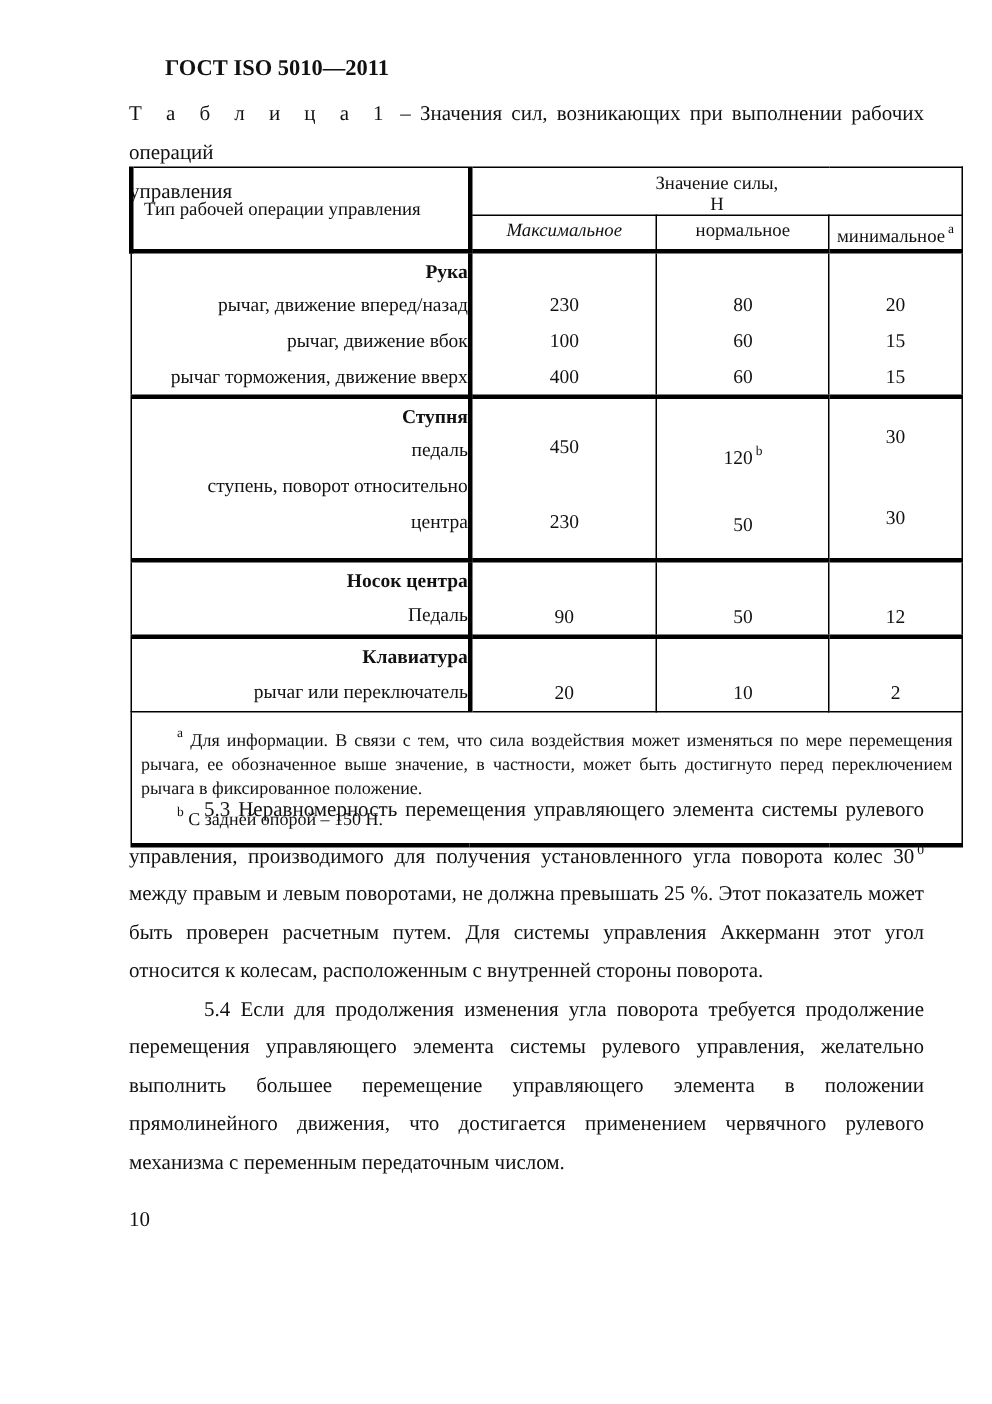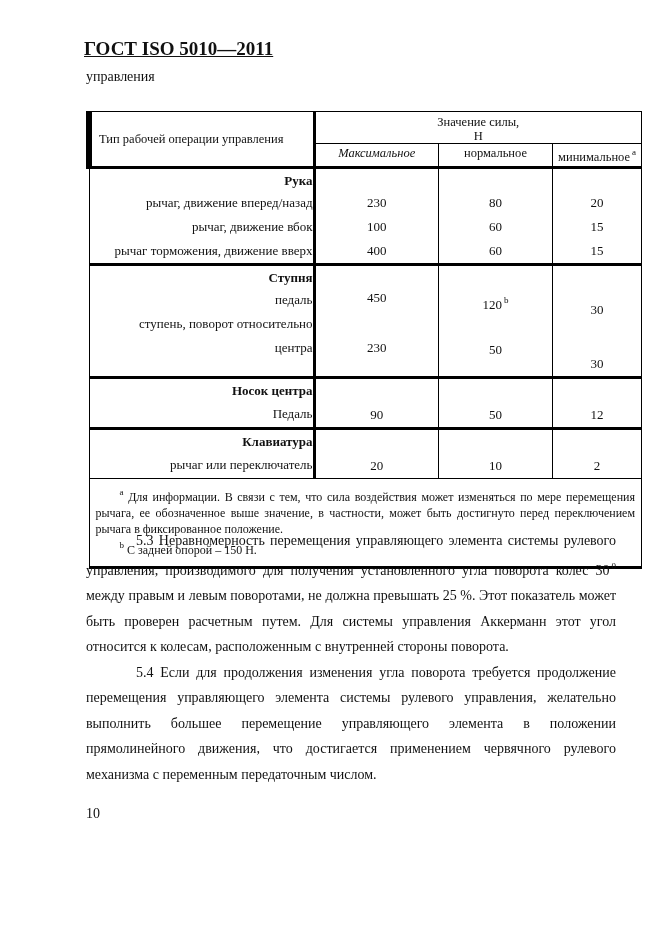--- a/index.html
+++ b/index.html
@@ -1,17 +1,17 @@
 <!DOCTYPE html>
 <html><head>
 <meta charset="utf-8">
 <style>
   html, body { margin:0; padding:0; background:#fff; }
   body { width:661px; height:936px; position:relative; font-family:"Liberation Serif", serif; color:#111; }
-  .page-header { position:absolute; left:84px; top:38px; font-weight:bold; font-size:19px;text-decoration:underline; }
+  .page-header { position:absolute; left:110px; top:38px; font-weight:bold; font-size:15px; }
   .caption { position:absolute; left:86px; top:64px; width:530px; font-size:14px; line-height:26px; text-align:justify; }
   .caption .first { text-align-last:justify; display:block; }
   .spaced { letter-spacing:5px; }
   table.ft { position:absolute; left:86px; top:111px; width:556px; border-collapse:collapse; font-size:13px; }
   table.ft td { padding:0; vertical-align:top; }
   .b-outer { border:1px solid #000; }
   .thick-r { border-right:3px solid #000 !important; }
   .thick-b { border-bottom:3px solid #000 !important; }
   .c { text-align:center; }
   .hdr-main { font-size:12.5px; }
@@ -26,33 +26,34 @@
   .body-text p { margin:0; }
   .indent { text-indent:50px; }
   .page-num { position:absolute; left:86px; top:806px; font-size:14px; }
 </style>
 </head>
 <body>
 
 <div class="page-header">ГОСТ ISO 5010—2011</div>
 
 <div class="caption">
+  <span class="first"><span class="spaced">Т а б л и ц а 1</span><span> – </span><span>Значения сил, возникающих при выполнении рабочих операций</span></span>
   <span>управления</span>
 </div>
 
 <table class="ft">
   <colgroup>
     <col style="width:227px">
       <col style="width:125px">
       <col style="width:115px">
       <col style="width:89px">
   </colgroup>
   <tbody>
       <tr>
-    <td rowspan="2" class="b-outer thick-r thick-b" style="vertical-align:middle; padding-left:7px; border-top:1px solid #000; border-left:6px solid #000000;">
+    <td rowspan="2" class="b-outer thick-r thick-b" style="vertical-align:middle; padding-left:7px; border-top:1px solid #000; border-left:3px solid #000000;">
       <span class="hdr-main">Тип рабочей операции управления</span>
     </td>
     <td colspan="3" class="b-outer c" style="line-height:14px; padding-top:3px; height:25px;">
       <span class="hdr-main">Значение силы,</span><br>
       <span class="hdr-main">Н</span>
     </td>
   </tr>
   <tr>
     <td class="b-outer c thick-b" style="height:17px; line-height:17px;font-style:italic;"><span class="hdr-main">Максимальное</span></td>
     <td class="b-outer c thick-b" style="line-height:17px;"><span class="hdr-main">нормальное</span></td>
@@ -93,21 +94,21 @@
     <td class="b-outer thick-b" style="padding-top:20px;">
       <div class="num">450</div>
       <div style="height:26px"></div>
       <div class="num">230</div>
     </td>
     <td class="b-outer" style="padding-top:22px; border-bottom:3px solid #000;">
       <div class="num"><span>120</span><sup>b</sup></div>
       <div style="height:26px"></div>
       <div class="num">50</div>
     </td>
-    <td class="b-outer thick-b" style="padding-top:32px;">
+    <td class="b-outer thick-b" style="padding-top:13px;">
       <div class="num">30</div>
       <div style="height:30px"></div>
       <div class="num">30</div>
     </td>
   </tr>
 
   <tr>
     <td class="b-outer thick-r thick-b sec" style="padding-top:2px;">
       <div class="sec-title">Носок центра</div>
       <div class="row-line" style="line-height:26px; height:26px;">Педаль</div>

